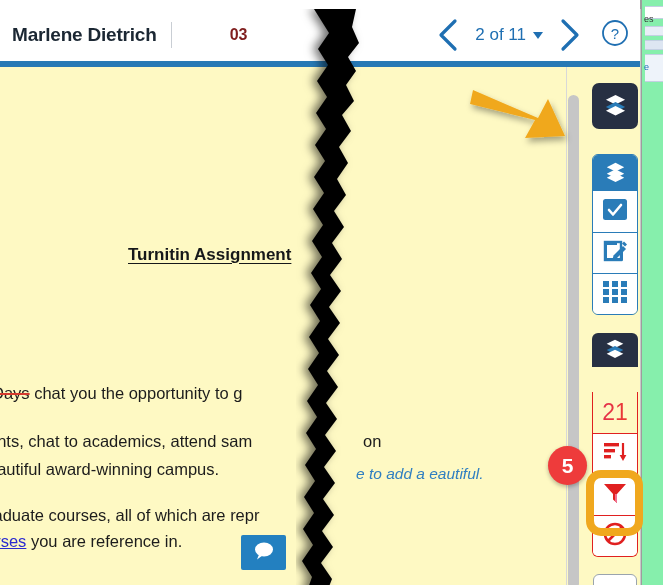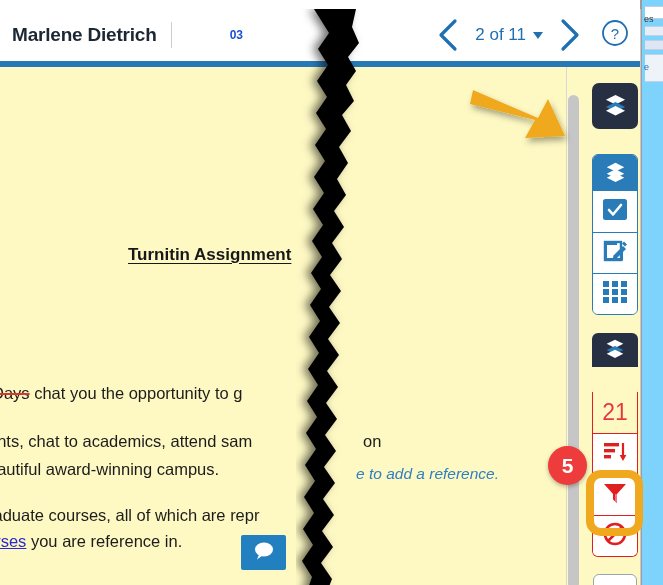--- a/index.html
+++ b/index.html
@@ -15,21 +15,21 @@
     width: 663px; height: 585px;
     background: #ffffff;
     overflow: hidden;
   }
 
   
   .bg-window {
     position: absolute;
     top: 0; right: 0;
     width: 23px; height: 585px;
-    background: #7dd3fc;
+    background: #86efac;
     border-left: 2px solid #9d9d9d;
     overflow: hidden;
   }
   .bg-window .bw-strip {
     position: absolute; left: 3px; width: 20px;
     background: #e8eef7;
     border-top: 1px solid #c3d0e2;
     border-bottom: 1px solid #c3d0e2;
   }
   .bg-window .bw-s1 { top: 6px; height: 13px; background:#ffffff; }
@@ -69,23 +69,23 @@
     color: #1b2733;
     letter-spacing: -0.2px;
     white-space: nowrap;
   }
   .name-divider {
     width: 1px; height: 26px;
     background: #c9ced4;
     margin: 0 13px 0 14px;
   }
   .paper-id {
-    font-size: 12px;
+    font-size: 16px;
     font-weight: bold;
-    color: #1d4ed8;
+    color: #7f1d1d;
     padding-left: 45px;
   }
   .header-spacer { flex: 1; }
 
   .nav-chevron {
     width: 38px; height: 44px;
     display: flex; align-items: center; justify-content: center;
     cursor: pointer;
   }
   .nav-chevron svg { display: block; }
@@ -371,21 +371,21 @@
       <div class="doc-line l2">ents, chat to academics, attend sam</div>
       <div class="doc-line l3">eautiful award-winning campus.</div>
       <div class="doc-line l4">raduate courses, all of which are repr</div>
 
       <div class="doc-line l5">
         <span class="doc-link">urses</span><span> you are reference in.</span>
       </div>
 
       <div class="doc-line" style="left:363px; top:364px;">on</div>
 
-      <div class="annot-italic">e to add a reference.</div>
+      <div class="annot-italic">e to add a eautiful.</div>
 
       <div class="comment-marker">
         <span>
           <svg width="26" height="21" viewBox="0 0 26 21">
             <ellipse cx="13" cy="9.5" rx="9" ry="7" fill="#ffffff"></ellipse>
             <path d="M8 14.5 L6 19.5 L11.5 15.6 Z" fill="#ffffff"></path>
           </svg>
         </span>
       </div>
 

